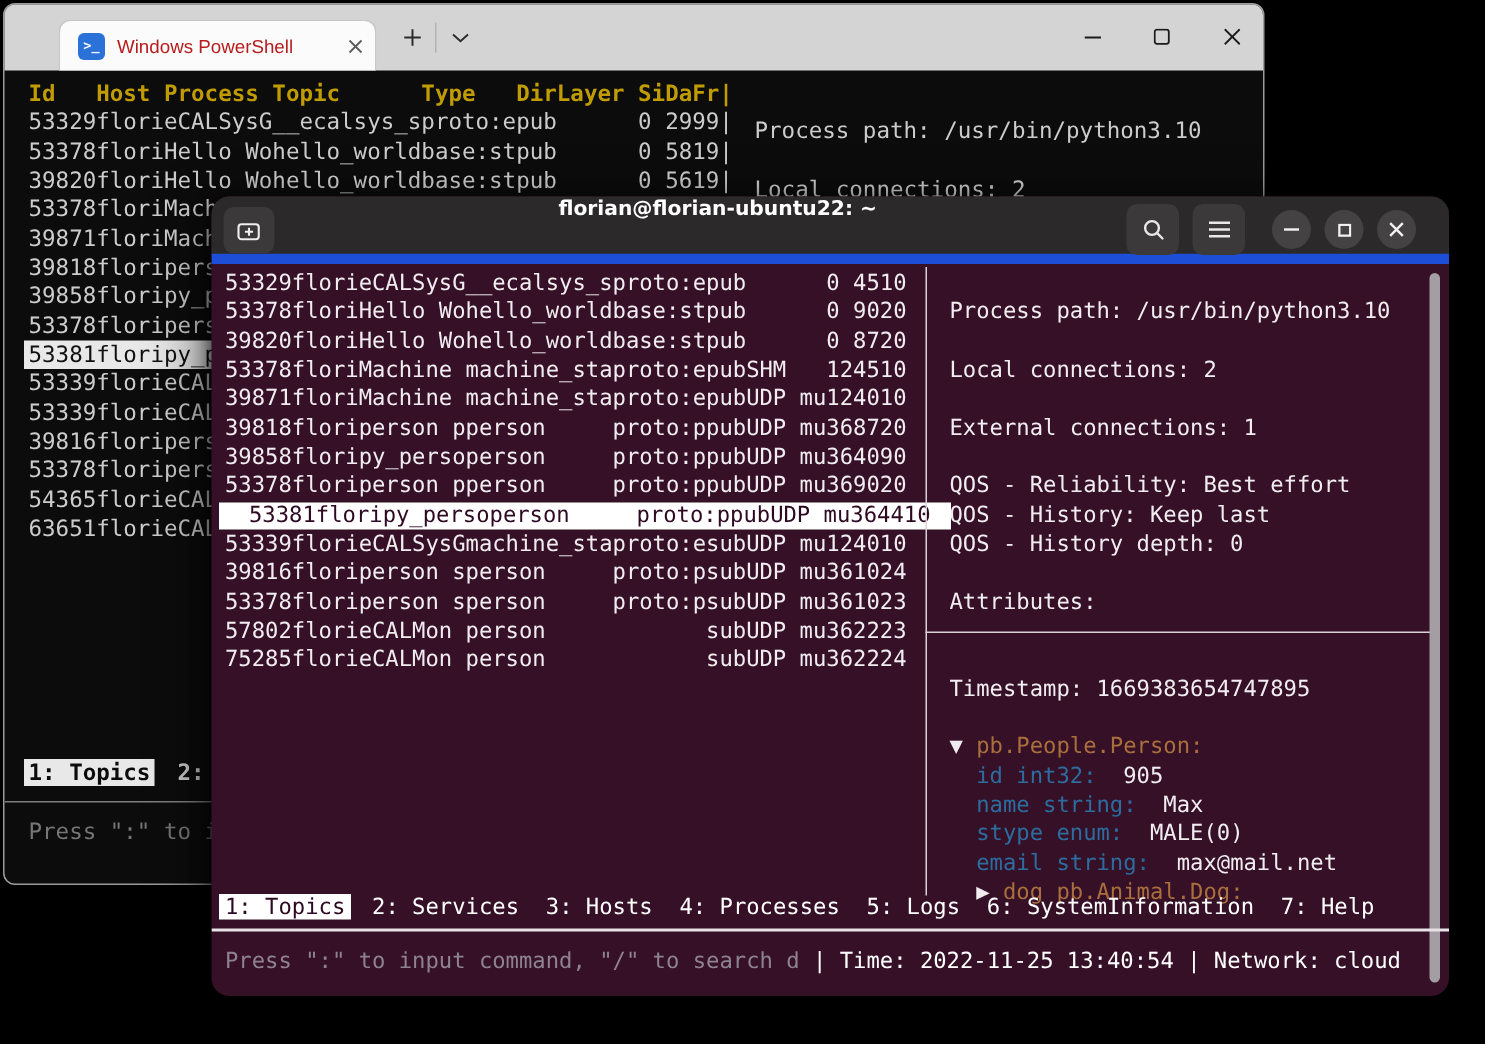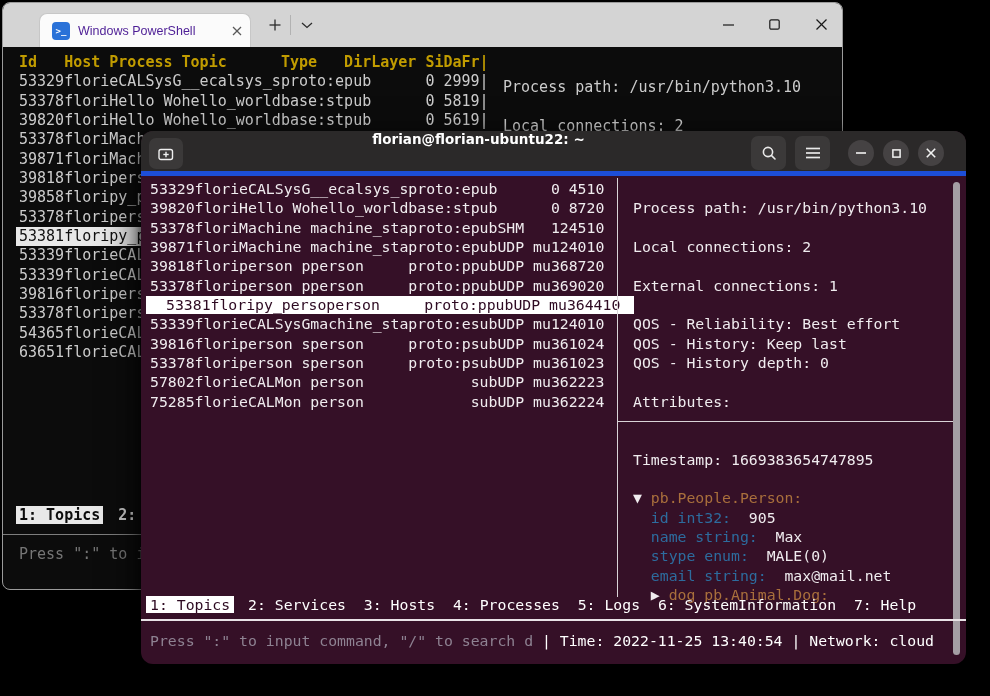--- a/index.html
+++ b/index.html
@@ -9,21 +9,21 @@
   
   .ps-win{position:absolute;left:2px;top:2px;width:841px;height:588px;background:#0c0c0c;
           border:1px solid #9b9b9b;border-radius:8px;box-sizing:border-box}
   .ps-titlebar{position:absolute;left:0;top:0;right:0;height:44px;background:#d4d4d4;
                border-radius:7px 7px 0 0}
   .ps-tab{position:absolute;left:36px;top:10px;width:212px;height:34px;background:#fbfbfb;
           border:1px solid #c7c7c7;border-bottom:none;border-radius:8px 8px 0 0;box-sizing:border-box;
           display:flex;align-items:center;padding:0 8px 0 12px;gap:8px}
   .ps-ico{width:18px;height:18px;border-radius:4px;background:#2a72d8;color:#fff;flex:0 0 18px;
           font:bold 9px/18px "DejaVu Sans Mono",monospace;text-align:center;letter-spacing:0}
-  .ps-tab-label{font:12.5px "Liberation Sans",sans-serif;color:#4c1d95;flex:1;white-space:nowrap}
+  .ps-tab-label{font:12.5px "Liberation Sans",sans-serif;color:#b91c1c;flex:1;white-space:nowrap}
   .icon-btn{display:flex;align-items:center;justify-content:center}
   .ps-plus{position:absolute;left:260px;top:10px;width:24px;height:24px}
   .ps-tbdiv{position:absolute;left:287px;top:12px;width:1px;height:20px;background:#b2b2b2}
   .ps-chev{position:absolute;left:292px;top:10px;width:24px;height:24px}
   .ps-ctrl{position:absolute;top:0;width:46px;height:43px;display:flex;align-items:center;justify-content:center}
   .ps-min{left:702px}.ps-max{left:748px}.ps-close{left:795px}
 
   .ps-content{position:absolute;left:0;top:44px;right:0;bottom:0;border-radius:0 0 7px 7px;
               font:15px/19.34px "DejaVu Sans Mono",monospace;color:#ccc;overflow:hidden}
   #ps-table{position:absolute;left:16px;top:6px}
@@ -34,21 +34,21 @@
   .ps-r1{top:31px}.ps-r2{top:70px}
   .ps-tabs{position:absolute;left:16px;top:459px;font-weight:bold;white-space:pre;color:#ccc}
   .ps-tabs .on{background:#e8e8e8;color:#0c0c0c;padding:0 3px;margin:0 -3px}
   .ps-sep{position:absolute;left:0;right:0;top:487px;height:1px;background:#7e7e7e}
   .ps-status{position:absolute;left:16px;top:498px;color:#767676;white-space:pre}
 
   
   .gt-win{position:absolute;left:141px;top:131px;width:825px;height:533px;border-radius:12px;
           background:#351027;box-shadow:0 14px 40px rgba(0,0,0,.8),0 3px 12px rgba(0,0,0,.6)}
   .gt-head{position:absolute;left:0;top:0;right:0;height:45px;background:#2b2929;
-           border-radius:12px 12px 0 0;border-bottom:5px solid #1d4ed8;box-sizing:border-box}
+           border-radius:12px 12px 0 0;border-bottom:7px solid #1d4ed8;box-sizing:border-box}
   .gt-newtab{position:absolute;left:8px;top:7px;width:34px;height:31px;border-radius:7px;background:#3b3939}
   .gt-title{position:absolute;left:90px;right:240px;top:0;height:44px;line-height:44px;text-align:center;
             color:#fff;font:bold 13.5px "DejaVu Sans",sans-serif;white-space:nowrap}
   .gt-btns{position:absolute;right:22px;top:0;height:44px;display:flex;align-items:center}
   .gt-sq{width:35px;height:34px;border-radius:7px;background:#3b3939}
   .gt-cir{width:26px;height:26px;border-radius:50%;background:#454243}
   .m-r9{margin-right:9px}.m-r18{margin-right:18px}
 
   .gt-body{position:absolute;left:0;top:45px;right:0;bottom:0;border-radius:0 0 12px 12px;overflow:hidden;
            font:14.8px/18.3px "DejaVu Sans Mono",monospace;color:#f0ecef}
@@ -177,24 +177,26 @@
             <line x1="0.8" y1="0.8" x2="9.2" y2="9.2" stroke="#f2f2f2" stroke-width="1.6"></line>
             <line x1="9.2" y1="0.8" x2="0.8" y2="9.2" stroke="#f2f2f2" stroke-width="1.6"></line>
           </svg>
       </span>
     </div>
   </div>
 
   <div class="gt-body">
     <div id="fg-table">
         <div class="tline">53329florieCALSysG__ecalsys_sproto:epub      0 4510</div>
+        <div class="tline">53378floriHello Wohello_worldbase:stpub      0 9020</div>
         <div class="tline">39820floriHello Wohello_worldbase:stpub      0 8720</div>
         <div class="tline">53378floriMachine machine_staproto:epubSHM   124510</div>
         <div class="tline">39871floriMachine machine_staproto:epubUDP mu124010</div>
         <div class="tline">39818floriperson pperson     proto:ppubUDP mu368720</div>
+        <div class="tline">39858floripy_persoperson     proto:ppubUDP mu364090</div>
         <div class="tline">53378floriperson pperson     proto:ppubUDP mu369020</div>
         <div class="tline"><span class="sel">53381floripy_persoperson     proto:ppubUDP mu364410</span></div>
         <div class="tline">53339florieCALSysGmachine_staproto:esubUDP mu124010</div>
         <div class="tline">39816floriperson sperson     proto:psubUDP mu361024</div>
         <div class="tline">53378floriperson sperson     proto:psubUDP mu361023</div>
         <div class="tline">57802florieCALMon person            subUDP mu362223</div>
         <div class="tline">75285florieCALMon person            subUDP mu362224</div>
       </div>
     <div class="gt-vdiv"></div>
     <div class="gt-hdiv"></div>

